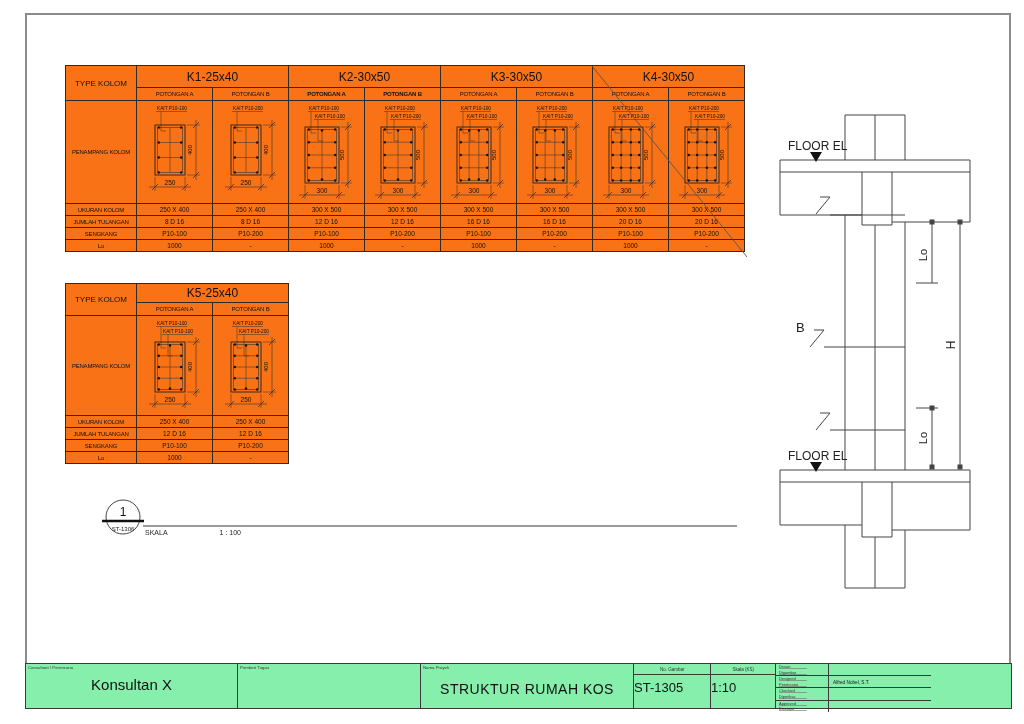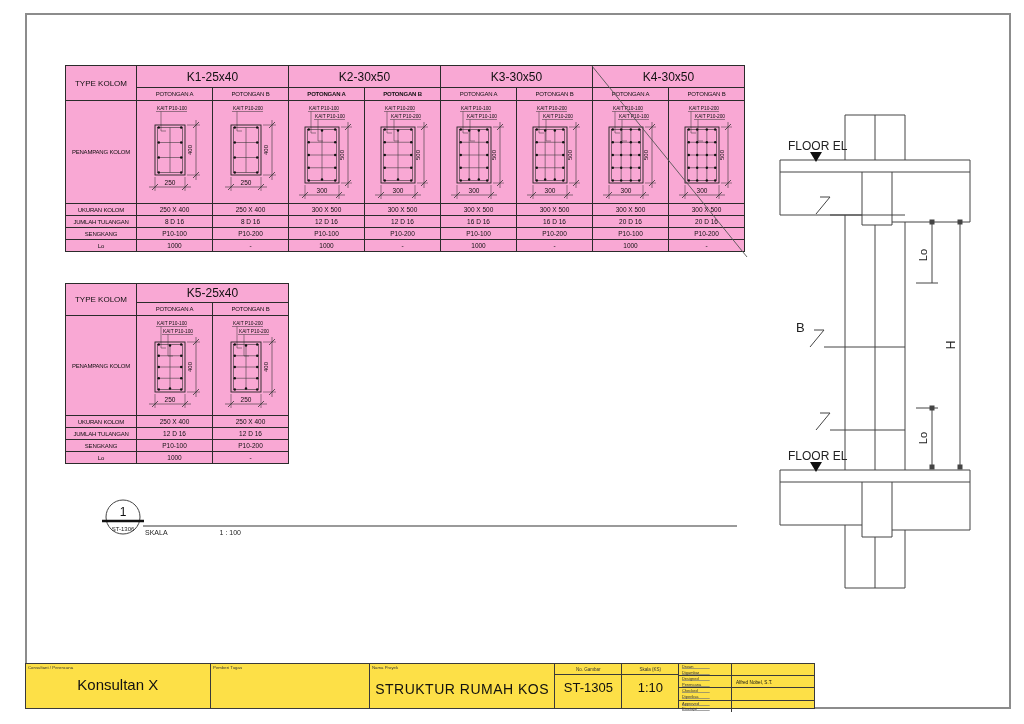--- a/index.html
+++ b/index.html
@@ -1,19 +1,19 @@
 <!DOCTYPE html>
 <html><head>
 <meta charset="utf-8">
 <style>
   html,body{margin:0;padding:0;background:#fff;}
   body{width:1024px;height:724px;position:relative;font-family:"Liberation Sans",sans-serif;color:#111;overflow:hidden;}
   .frame{position:absolute;left:25px;top:13px;width:986px;height:696px;border:2px solid #8c8c8c;box-sizing:border-box;}
   
-  .ktable{position:absolute;border-collapse:collapse;table-layout:fixed;background:#f9a8d4;}
+  .ktable{position:absolute;border-collapse:collapse;table-layout:fixed;background:#f97316;}
   .ktable td,.ktable th{border:1px solid #2b2b2b;padding:0;margin:0;text-align:center;vertical-align:middle;font-weight:normal;overflow:hidden;}
   .ktable{border:1.5px solid #1a1a1a;}
   .th-type{font-size:8px;}
   .th-kname{font-size:12px;}
   .th-pot{font-size:6px;letter-spacing:-0.2px;}
   .th-pot.bold{font-weight:bold;}
   .lbl-cell{font-size:6px;text-align:left;padding-left:3px;letter-spacing:-0.2px;}
   .val-cell{font-size:6.5px;}
   .draw-cell{vertical-align:middle;}
   .draw-cell svg{display:block;margin:0 auto;}
@@ -22,31 +22,31 @@
   
   .detail-title{position:absolute;left:100px;top:496px;width:660px;height:52px;}
   .dt-circle{position:absolute;left:0;top:0;}
   .dt-title{position:absolute;left:44px;top:2px;font-size:19px;letter-spacing:0.3px;color:#161616;white-space:nowrap;}
   .dt-underline{position:absolute;left:43px;top:29px;width:594px;height:2px;background:#9a9a9a;}
   .dt-scale{position:absolute;left:45px;top:33px;font-size:7px;color:#222;}
   .dt-scale .sv{margin-left:52px;}
   
   .elev{position:absolute;left:770px;top:40px;}
   
-  .tblock{position:absolute;left:25px;top:663px;width:790px;height:46px;display:flex;box-sizing:border-box;border:1.5px solid #3a3a3a;background:#fde047;}
+  .tblock{position:absolute;left:25px;top:663px;width:987px;height:46px;display:flex;box-sizing:border-box;border:1.5px solid #3a3a3a;background:#86efac;}
   .tb-cell{box-sizing:border-box;border-right:1px solid #3a3a3a;position:relative;height:100%;}
   .tb-cell:last-child{border-right:none;}
   .tb-corner{position:absolute;left:2px;top:1px;font-size:6px;transform:scale(0.72);transform-origin:left top;color:#333;white-space:nowrap;}
   .tb-center{position:absolute;left:0;right:0;top:12px;text-align:center;}
   .fs15{font-size:15px;}
   .fs13{font-size:13px;}
   .proj{font-size:14px;letter-spacing:0.5px;top:17px;}
   .strip-label{position:absolute;left:0;right:0;top:0;height:10px;border-bottom:1px solid #3a3a3a;text-align:center;font-size:6px;transform-origin:center top;color:#333;line-height:10px;}
   .strip-label span{display:inline-block;transform:scale(0.75);}
-  .strip-val{position:absolute;left:0;right:0;top:16px;text-align:center;}
+  .strip-val{position:absolute;left:0;right:0;top:16px;}
   .sig{display:flex;flex-direction:column;}
   .sig-row{flex:1;display:flex;border-bottom:1px solid #3a3a3a;box-sizing:border-box;}
   .sig-row:last-child{border-bottom:none;}
   .sig-lbl{width:53px;border-right:1px solid #3a3a3a;box-sizing:border-box;padding-left:3px;display:flex;flex-direction:column;justify-content:center;}
   .sig-lbl .w{font-size:6px;transform:scale(0.66);transform-origin:left center;line-height:4.6px;color:#333;border-bottom:0.5px solid #777;width:42px;}
   .sig-val{flex:1;font-size:6px;transform-origin:left center;display:flex;align-items:center;padding-left:4px;}
   .sig-val span{transform:scale(0.78);transform-origin:left center;white-space:nowrap;}
 </style>
 </head>
 <body>

